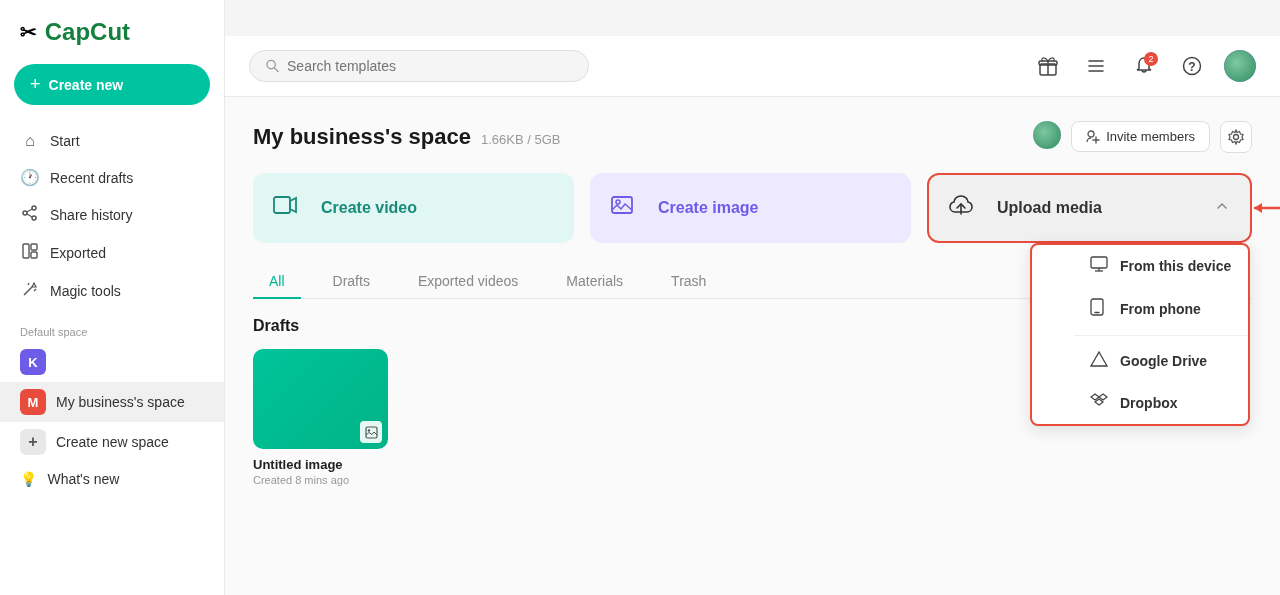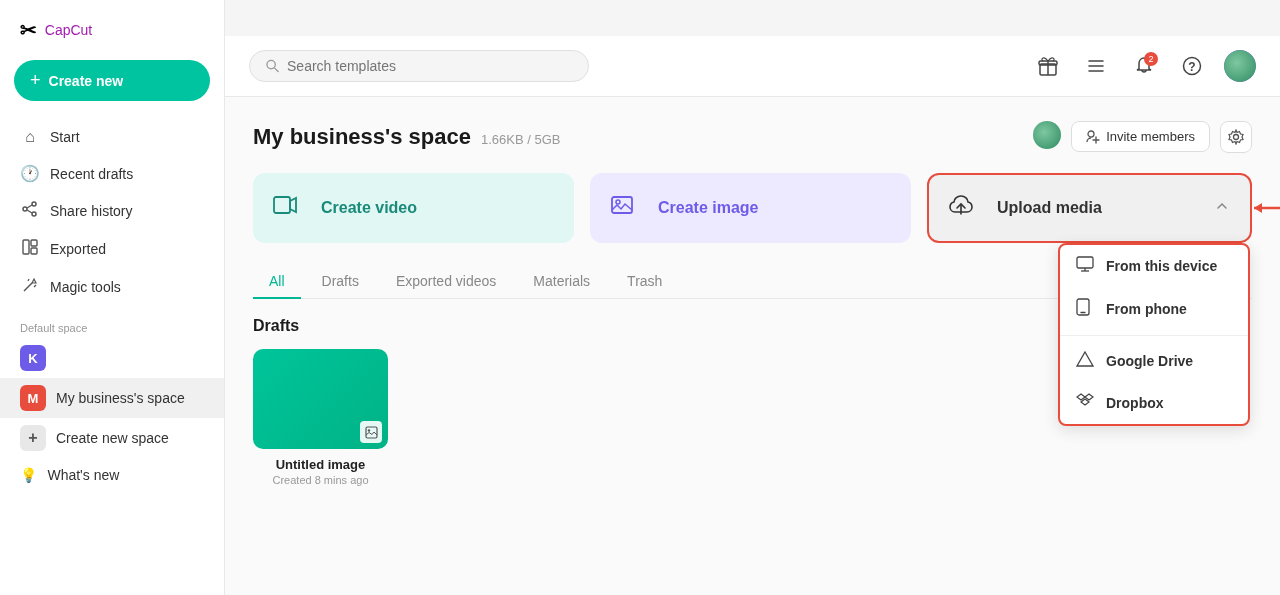--- a/index.html
+++ b/index.html
@@ -21,23 +21,23 @@
       align-items: center;
       gap: 8px;
       padding: 18px 20px 14px 20px;
     }
     .logo-icon {
       font-size: 20px;
       font-weight: 900;
       color: #000;
     }
     .logo-text {
-      font-size: 14px;
-      font-weight: 400;
-      color: #a21caf;
+      font-size: 24px;
+      font-weight: 700;
+      color: #15803d;
     }
     .create-new-btn {
       margin: 4px 14px 14px 14px;
       background: #00c4a0;
       color: #fff;
       border: none;
       border-radius: 22px;
       padding: 10px 16px;
       font-size: 14px;
       font-weight: 600;
@@ -260,44 +260,45 @@
       margin-left: auto;
       font-size: 16px;
       color: #888;
     }
 
     
     .upload-dropdown {
       position: absolute;
       top: 68px;
       right: 0;
-      width: 192px;
+      width: 220px;
       background: #fff;
       border: 2px solid #e74c3c;
       border-radius: 8px;
       box-shadow: 0 4px 16px rgba(0,0,0,0.12);
       z-index: 100;
+      padding-left: 42px;
     }
     .upload-dropdown-item {
       display: flex;
       align-items: center;
       gap: 10px;
       padding: 11px 16px;
       font-size: 14px;
       color: #333;
       cursor: pointer;
     }
     .upload-dropdown-divider { height: 1px; background: #efefef; margin: 4px 0; }
     .upload-dropdown-icon { font-size: 16px; color: #555; width: 20px; }
 
     
     .tabs {
       display: flex;
       align-items: center;
-      gap: 5px;
+      gap: 16px;
       border-bottom: 1px solid #e8e8e8;
       margin-bottom: 18px;
     }
     .tab {
       padding: 8px 16px;
       font-size: 14px;
       color: #888;
       cursor: pointer;
       border-bottom: 2px solid transparent;
       margin-bottom: -1px;
@@ -327,21 +328,20 @@
       margin-bottom: 14px;
     }
     .drafts-grid {
       display: flex;
       gap: 16px;
       flex-wrap: wrap;
     }
     .draft-card {
       width: 135px;
       cursor: pointer;
-      text-align: center;
     }
     .draft-thumbnail {
       width: 135px;
       height: 100px;
       border-radius: 10px;
       background: #e8e8e8;
       overflow: hidden;
       position: relative;
       margin-bottom: 8px;
     }

